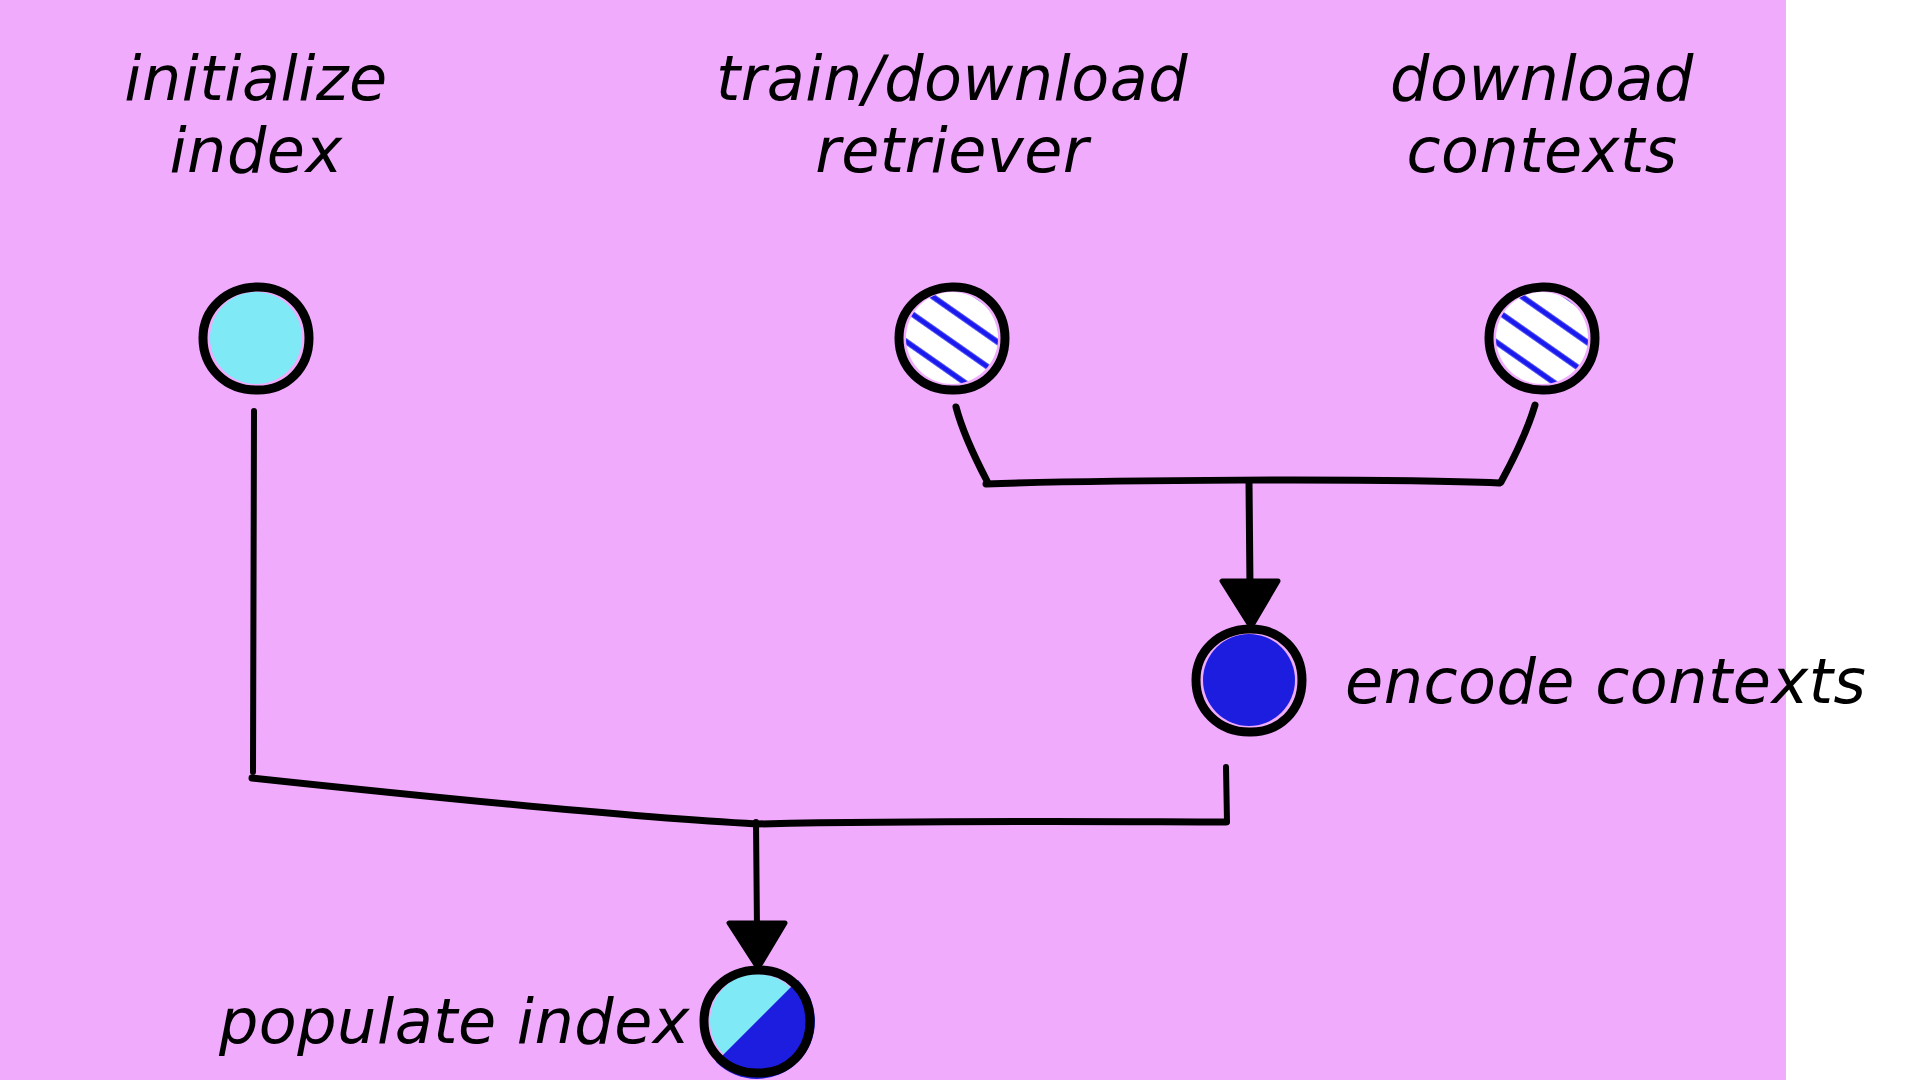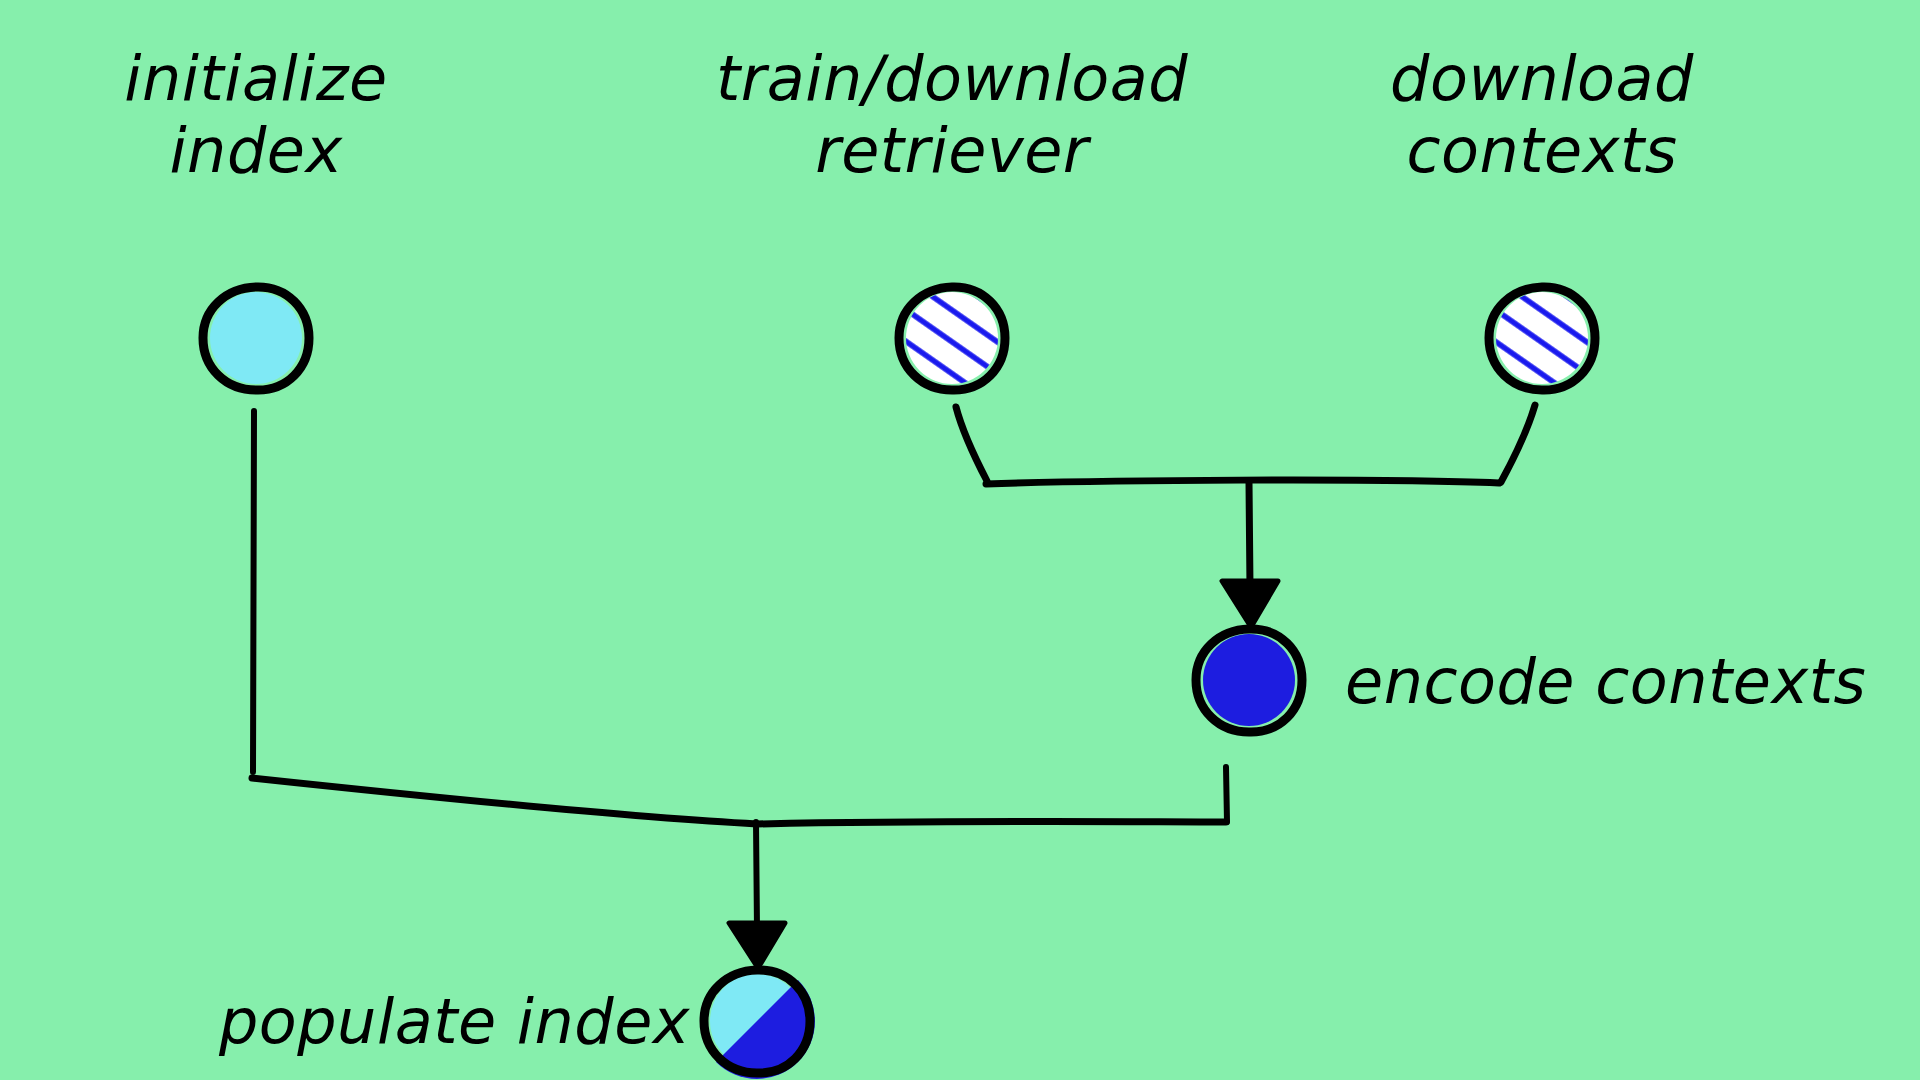--- a/index.html
+++ b/index.html
@@ -9,23 +9,24 @@
     background: #ffffff;
   }
   body {
     width: 1920px;
     height: 1080px;
     overflow: hidden;
     font-family: "DejaVu Sans", sans-serif;
   }
   #canvas-wrap {
     position: relative;
-    width: 1920px;
+    width: 1780px;
     height: 1080px;
-    background: #86efac;
+    background: #f0abfc;
+    padding-left: 6px;
   }
   #diagram-svg {
     position: absolute;
     left: 0;
     top: 0;
     width: 1920px;
     height: 1080px;
     display: block;
   }
   .hand-label {

